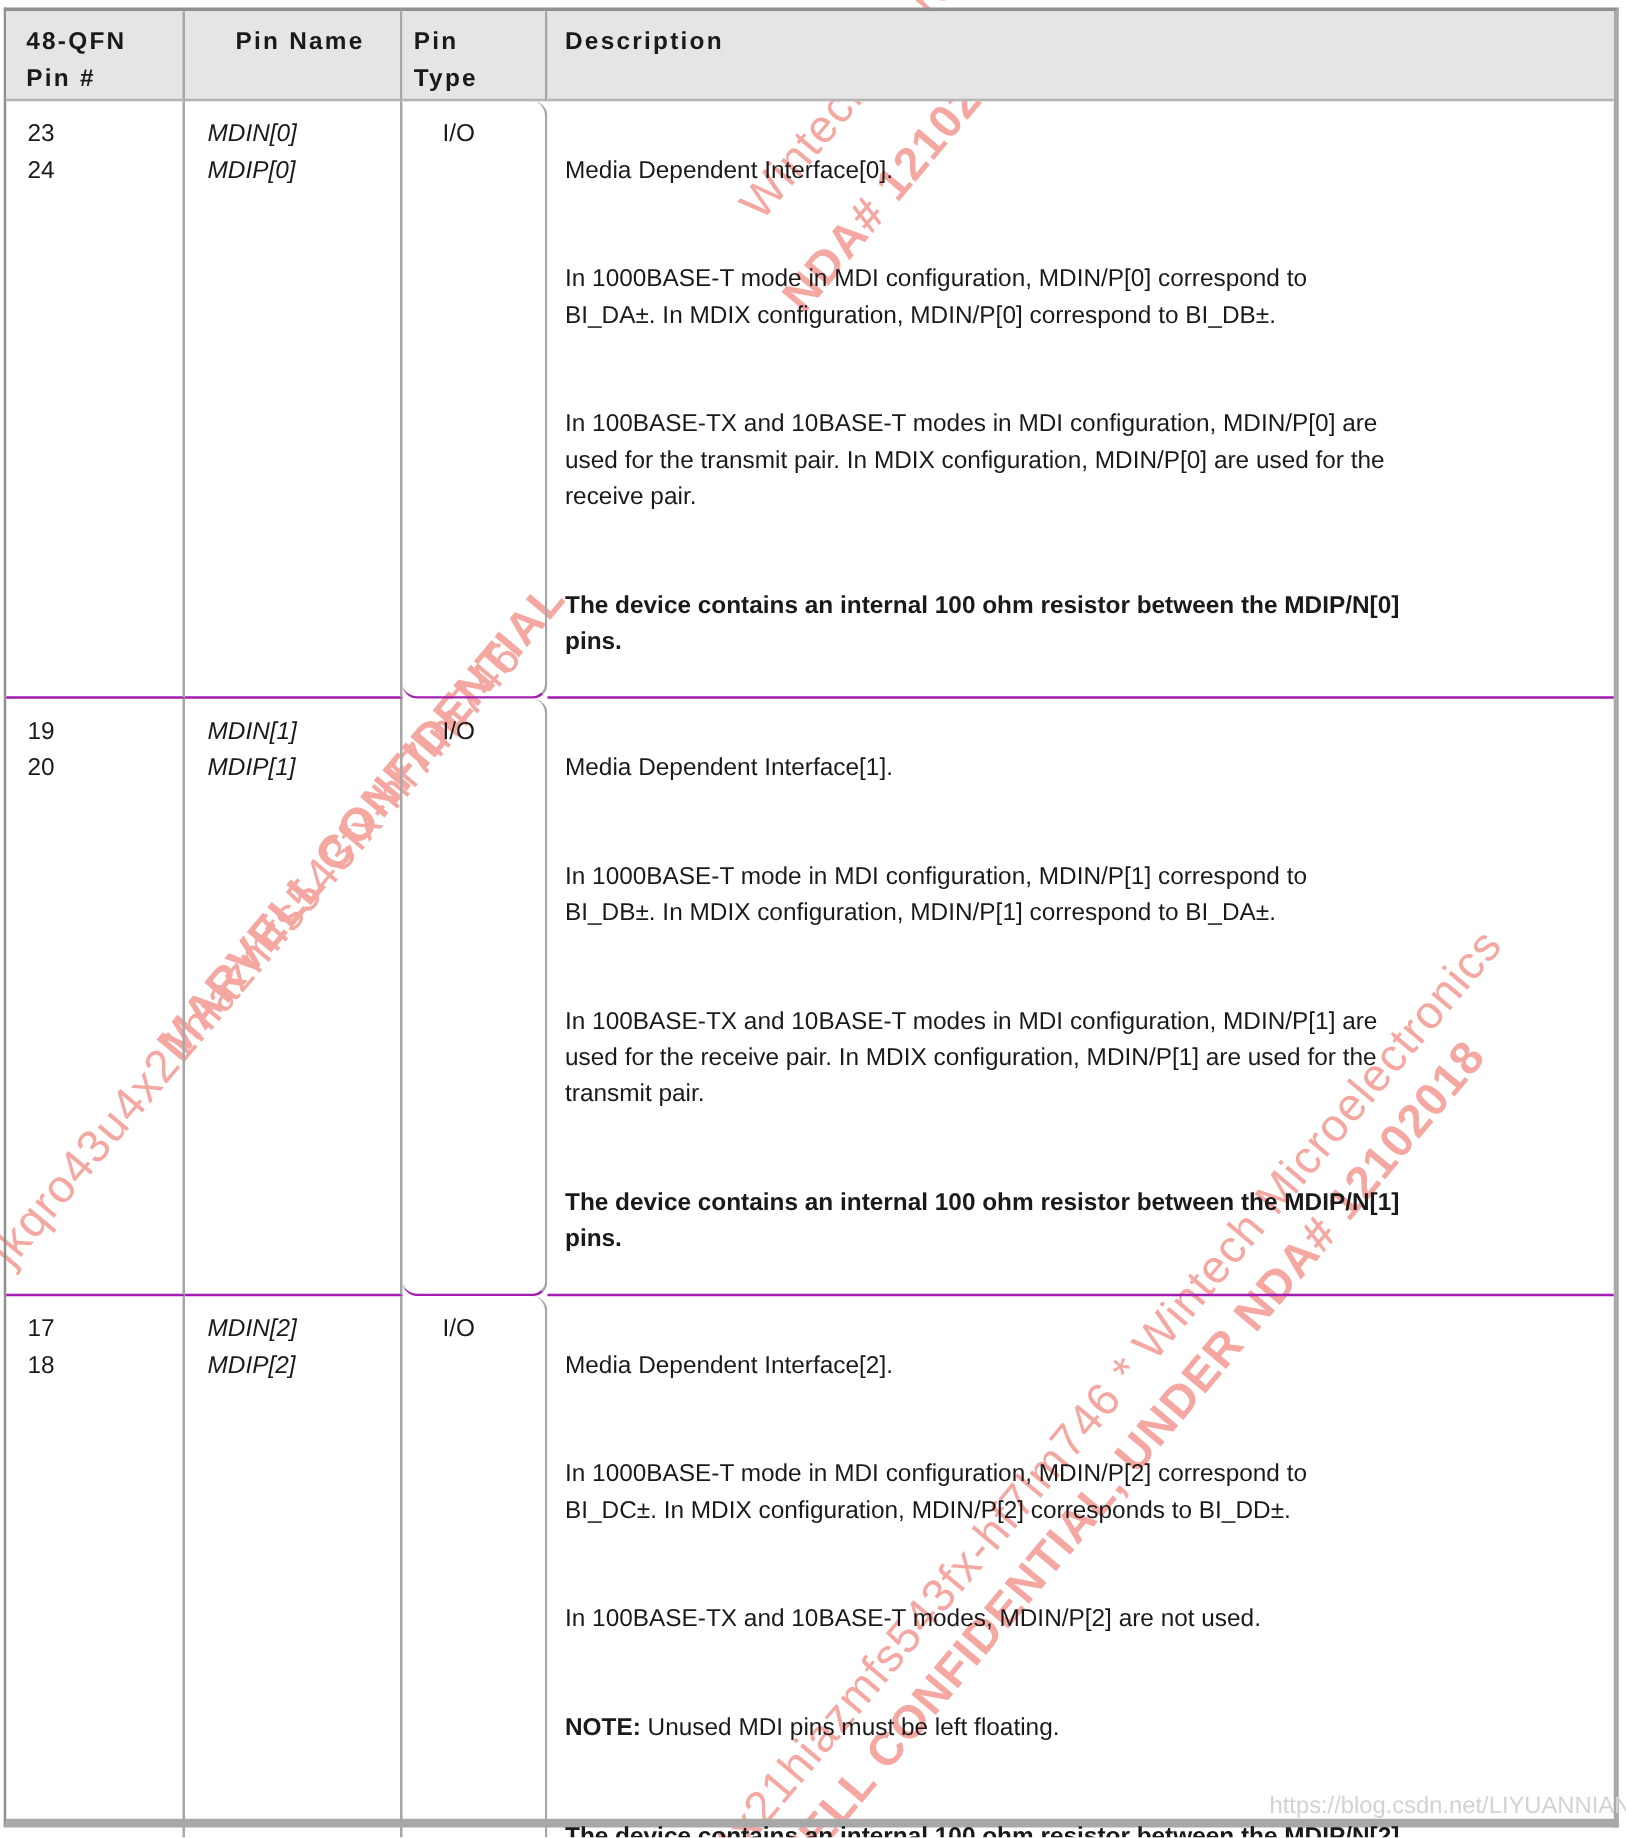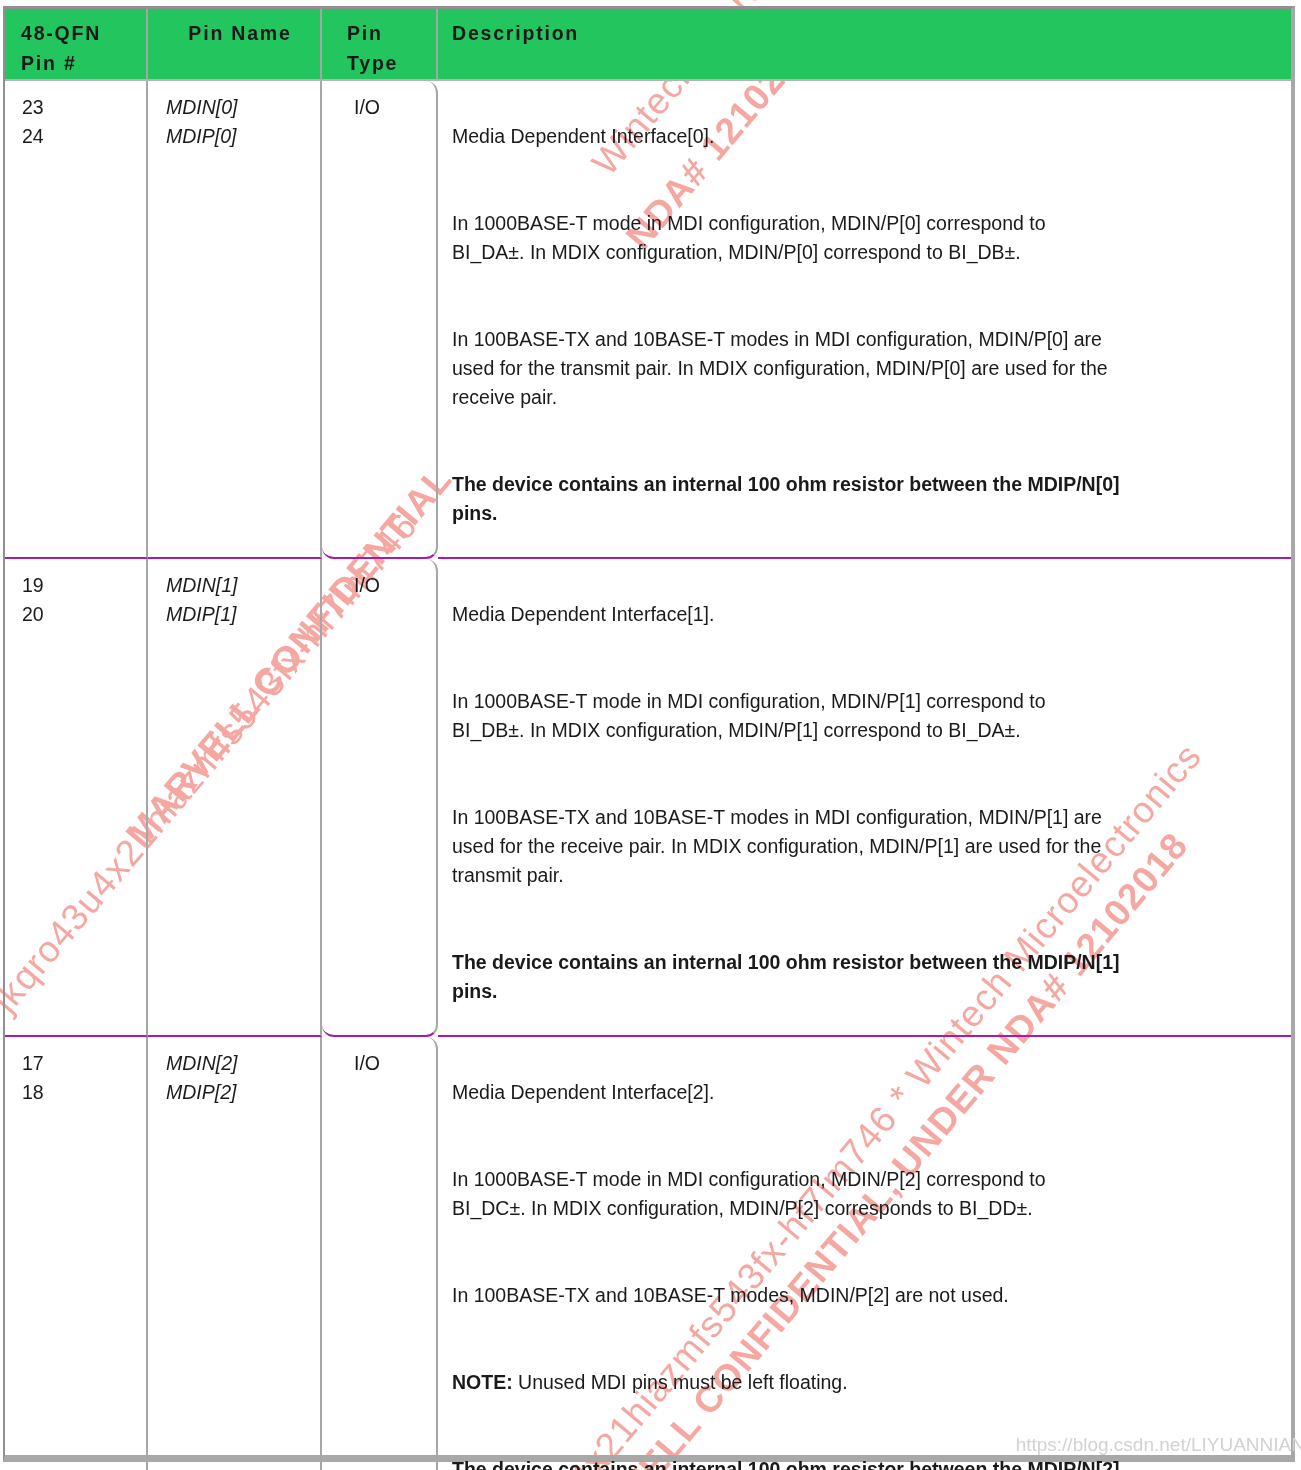--- a/index.html
+++ b/index.html
@@ -64,30 +64,30 @@
     font-size:19.5px;
     color:#1a1a1a;
     white-space:pre-line;
     background:transparent;
     text-align:left;
   }
   td:last-child, th:last-child{border-right:none;}
   tr:last-child td{border-bottom:none;}
 
   th{
-    background:#22c55e;
+    background:#e5e5e5;
     font-weight:bold;
     letter-spacing:1.8px;
     line-height:30px;
     padding:9px 6px 0 16px;
     border-bottom:2px solid #b4b4b4;
     height:72px;
   }
   th.c2{padding-left:18px;text-align:center;}
-  th.c3{padding-left:25px;}
+  th.c3{padding-left:9px;}
   th.c4{padding-left:14px;}
 
   td{
     line-height:29px;
     padding:12px 6px 0 17px;
   }
   td.c2{padding-left:18px;font-style:italic;}
   td.c3{padding-left:32px;border-radius:12px;}
   td.c4{padding-left:14px;padding-right:12px;}
 

